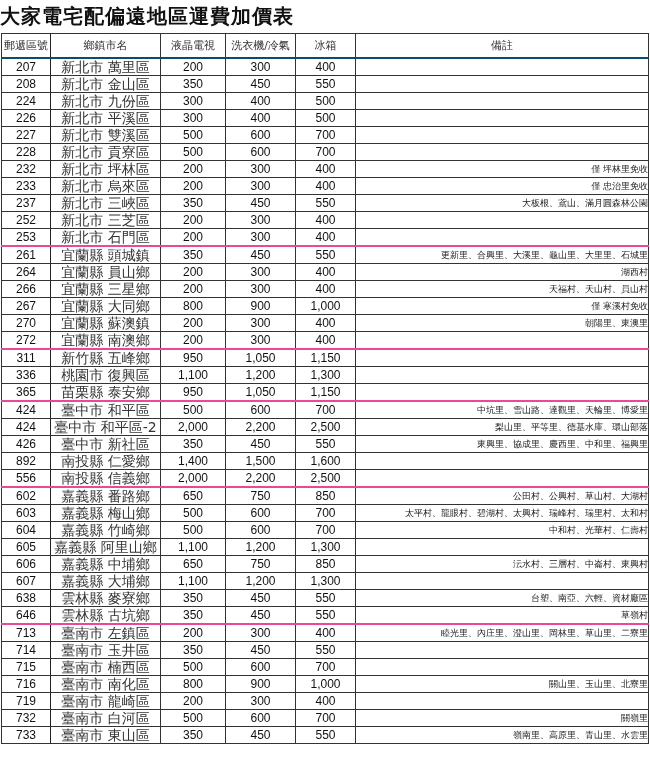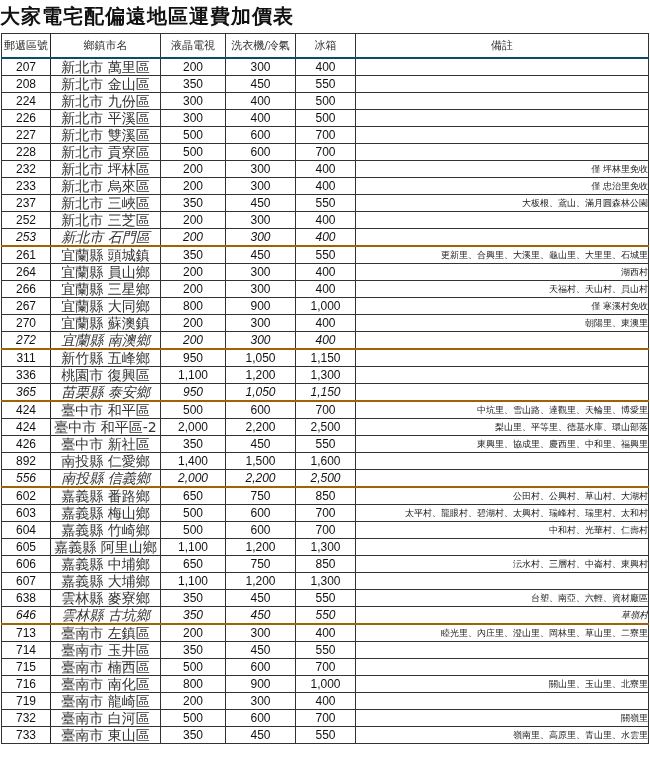--- a/index.html
+++ b/index.html
@@ -15,21 +15,21 @@
   }
   table.fee th, table.fee td {
     border: 1px solid #333; padding: 0; height: 16px; line-height: 16px;
     overflow: hidden; white-space: nowrap;
   }
   table.fee th { height: 23px; font-weight: normal; font-size: 11px; text-align: center; color: #333; }
   table.fee thead tr { border-bottom: 2px solid #0c4a6e; }
   td.zip, td.num { text-align: center; font-family: "Liberation Sans", sans-serif; font-size: 12px; }
   td.name { text-align: center; padding-left: 3px; font-size: 14px; color: #333; margin-left: 48px; }
   td.note { text-align: right; padding-left: 3px; font-size: 9px; color: #222; }
-  tr.group-end td { border-bottom: 2px solid #a16207; font-style: italic; }
+  tr.group-end td { border-bottom: 2px solid #ec4899; }
   col.c-zip { width: 49px; }
   col.c-name { width: 110px; }
   col.c-tv { width: 65px; }
   col.c-wash { width: 70px; }
   col.c-fridge { width: 60px; }
   col.c-note { width: 293px; }
   table.fee td:first-child, table.fee th:first-child { border-right: 1px solid #222; }
 </style>
 </head>
 <body>

